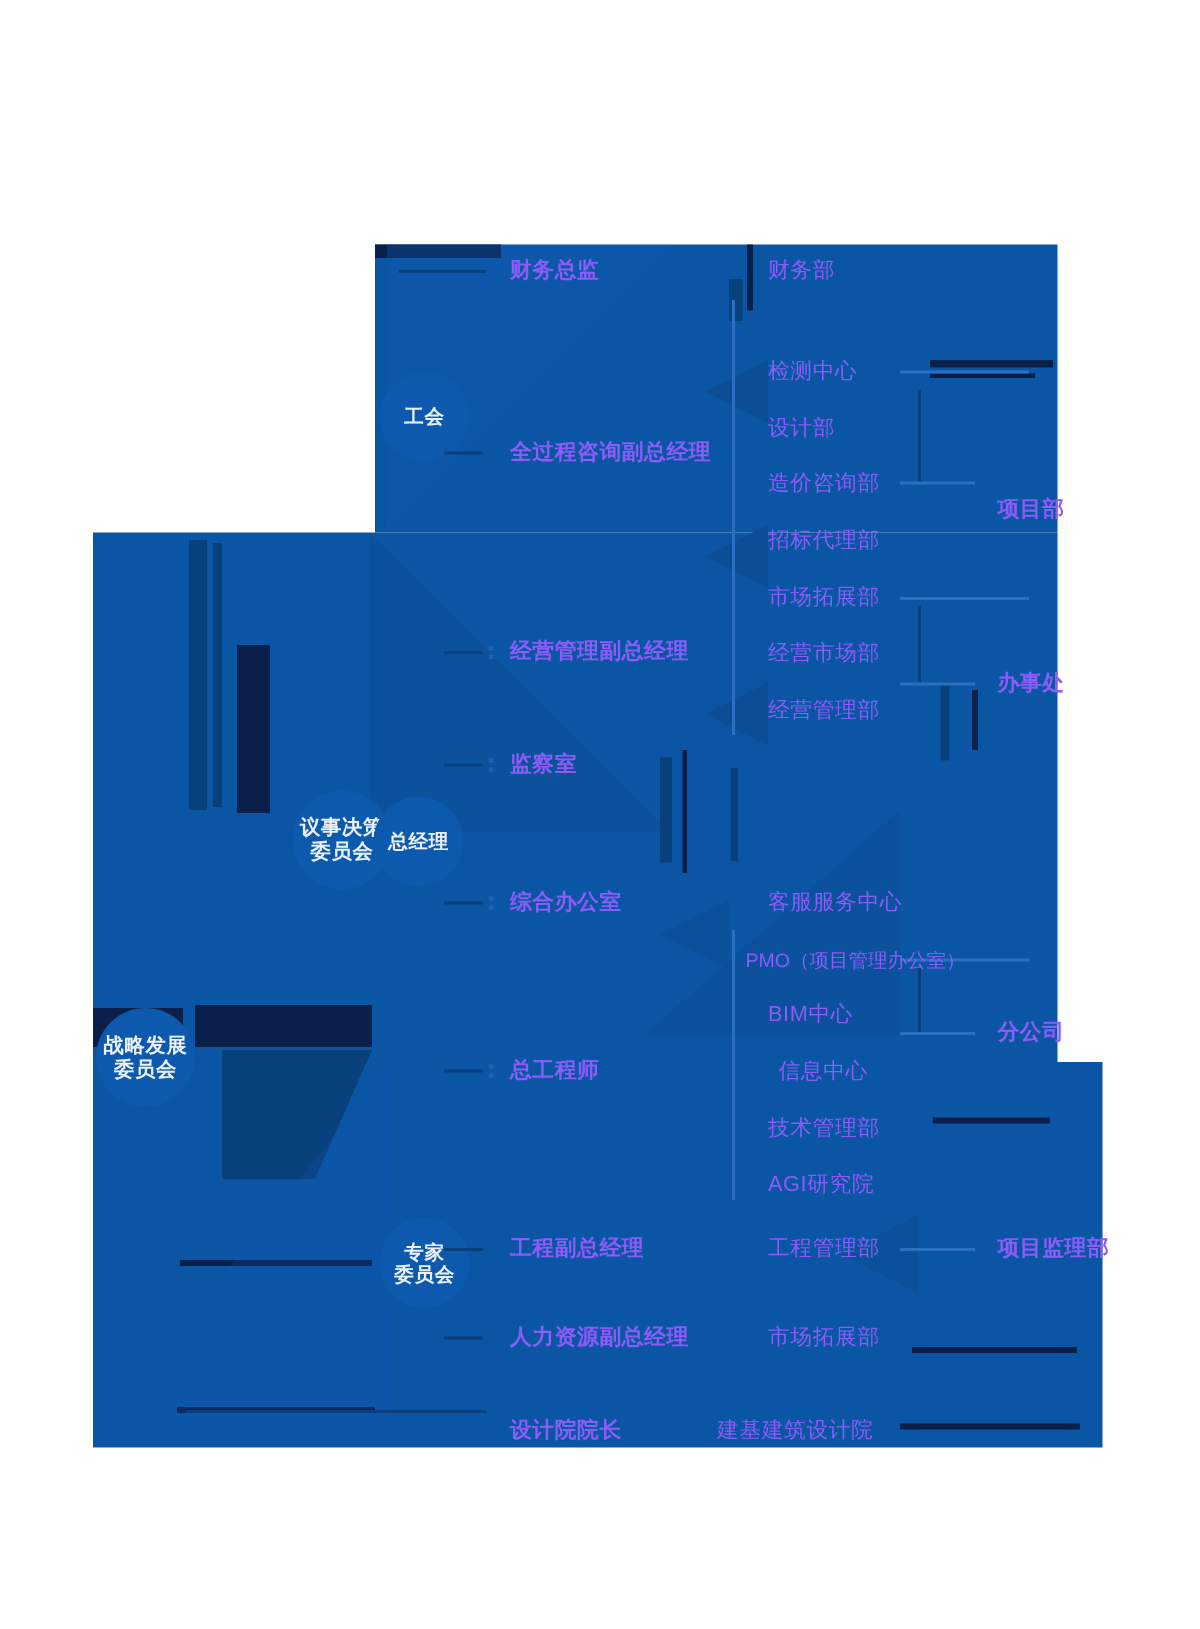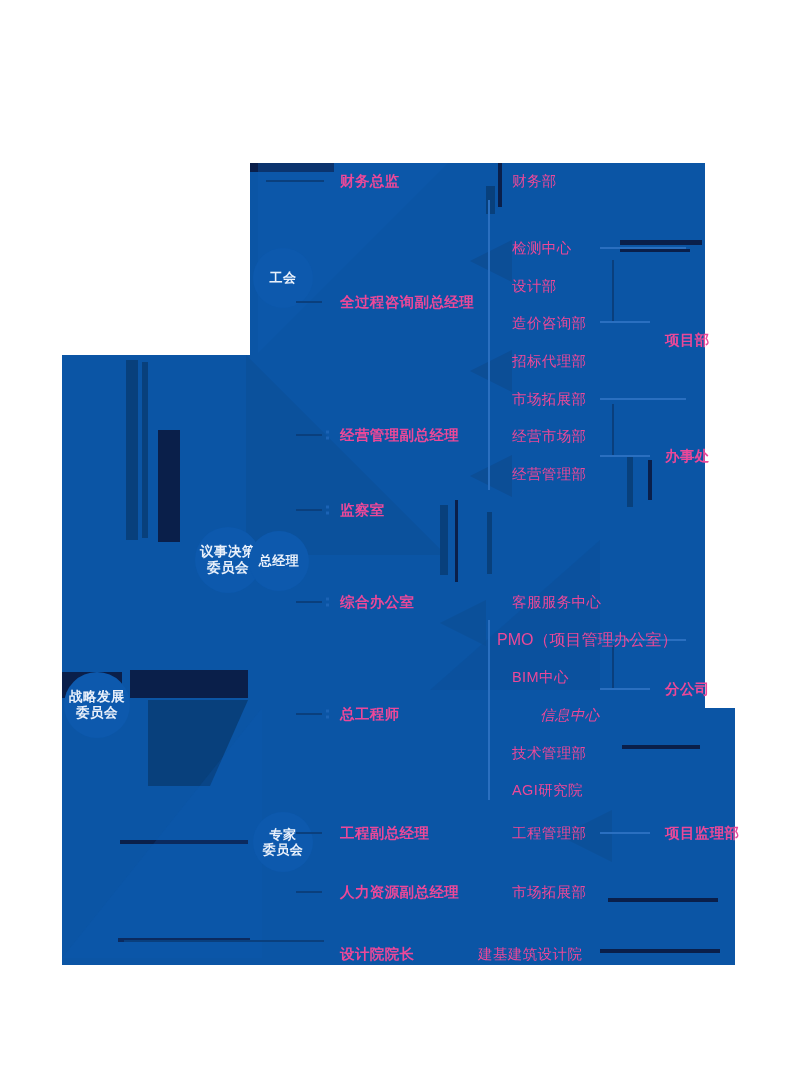--- a/index.html
+++ b/index.html
@@ -34,30 +34,30 @@
     font-weight:bold;line-height:1.18;
     letter-spacing:.5px;
     box-sizing:border-box;
   }
   .c-lg{width:72px;height:72px;font-size:17px;}
   .c-md{width:66px;height:66px;font-size:13.5px;}
   .c-sm{width:60px;height:60px;font-size:13px;}
 
   
   .node-label{
-    position:absolute;color:#ec4899;
+    position:absolute;color:#8b5cf6;
     font-size:14.5px;font-weight:bold;
     white-space:nowrap;line-height:1;
     letter-spacing:.4px;
     transform:translateY(-50%);
   }
   .lvl2{font-size:14.5px;}
   .lvl3{font-size:14.5px;font-weight:normal;}
   .lvl4{font-size:14.5px;font-weight:bold;}
-  .tight{font-size:16px;letter-spacing:0;}
+  .tight{font-size:13px;letter-spacing:0;}
 
   
   .stub{position:absolute;background:#0a3f7d;height:2px;transform:translateY(-50%);}
   .stub-lite{position:absolute;background:#2a6fc0;height:2px;transform:translateY(-50%);}
   .vstub{position:absolute;background:#0a3f7d;width:2px;}
   .vstub-lite{position:absolute;background:#2a6fc0;width:2px;}
   .dot{position:absolute;background:#1b63b5;width:3px;height:3px;transform:translateY(-50%);}
 </style>
 </head>
 <body>
@@ -205,21 +205,21 @@
   </div>
   <div class="node-label lvl3" style="left:512px;top:602px;">
     <span>客服服务中心</span>
   </div>
   <div class="node-label lvl3 tight" style="left:497px;top:640px;">
     <span>PMO（项目管理办公室）</span>
   </div>
   <div class="node-label lvl3" style="left:512px;top:677px;">
     <span>BIM中心</span>
   </div>
-  <div class="node-label lvl3" style="left:540px;top:715px;font-style:italic;">
+  <div class="node-label lvl3" style="left:519px;top:715px;">
     <span>信息中心</span>
   </div>
   <div class="node-label lvl3" style="left:512px;top:753px;">
     <span>技术管理部</span>
   </div>
   <div class="node-label lvl3" style="left:512px;top:790px;">
     <span>AGI研究院</span>
   </div>
   <div class="node-label lvl3" style="left:512px;top:833px;">
     <span>工程管理部</span>

